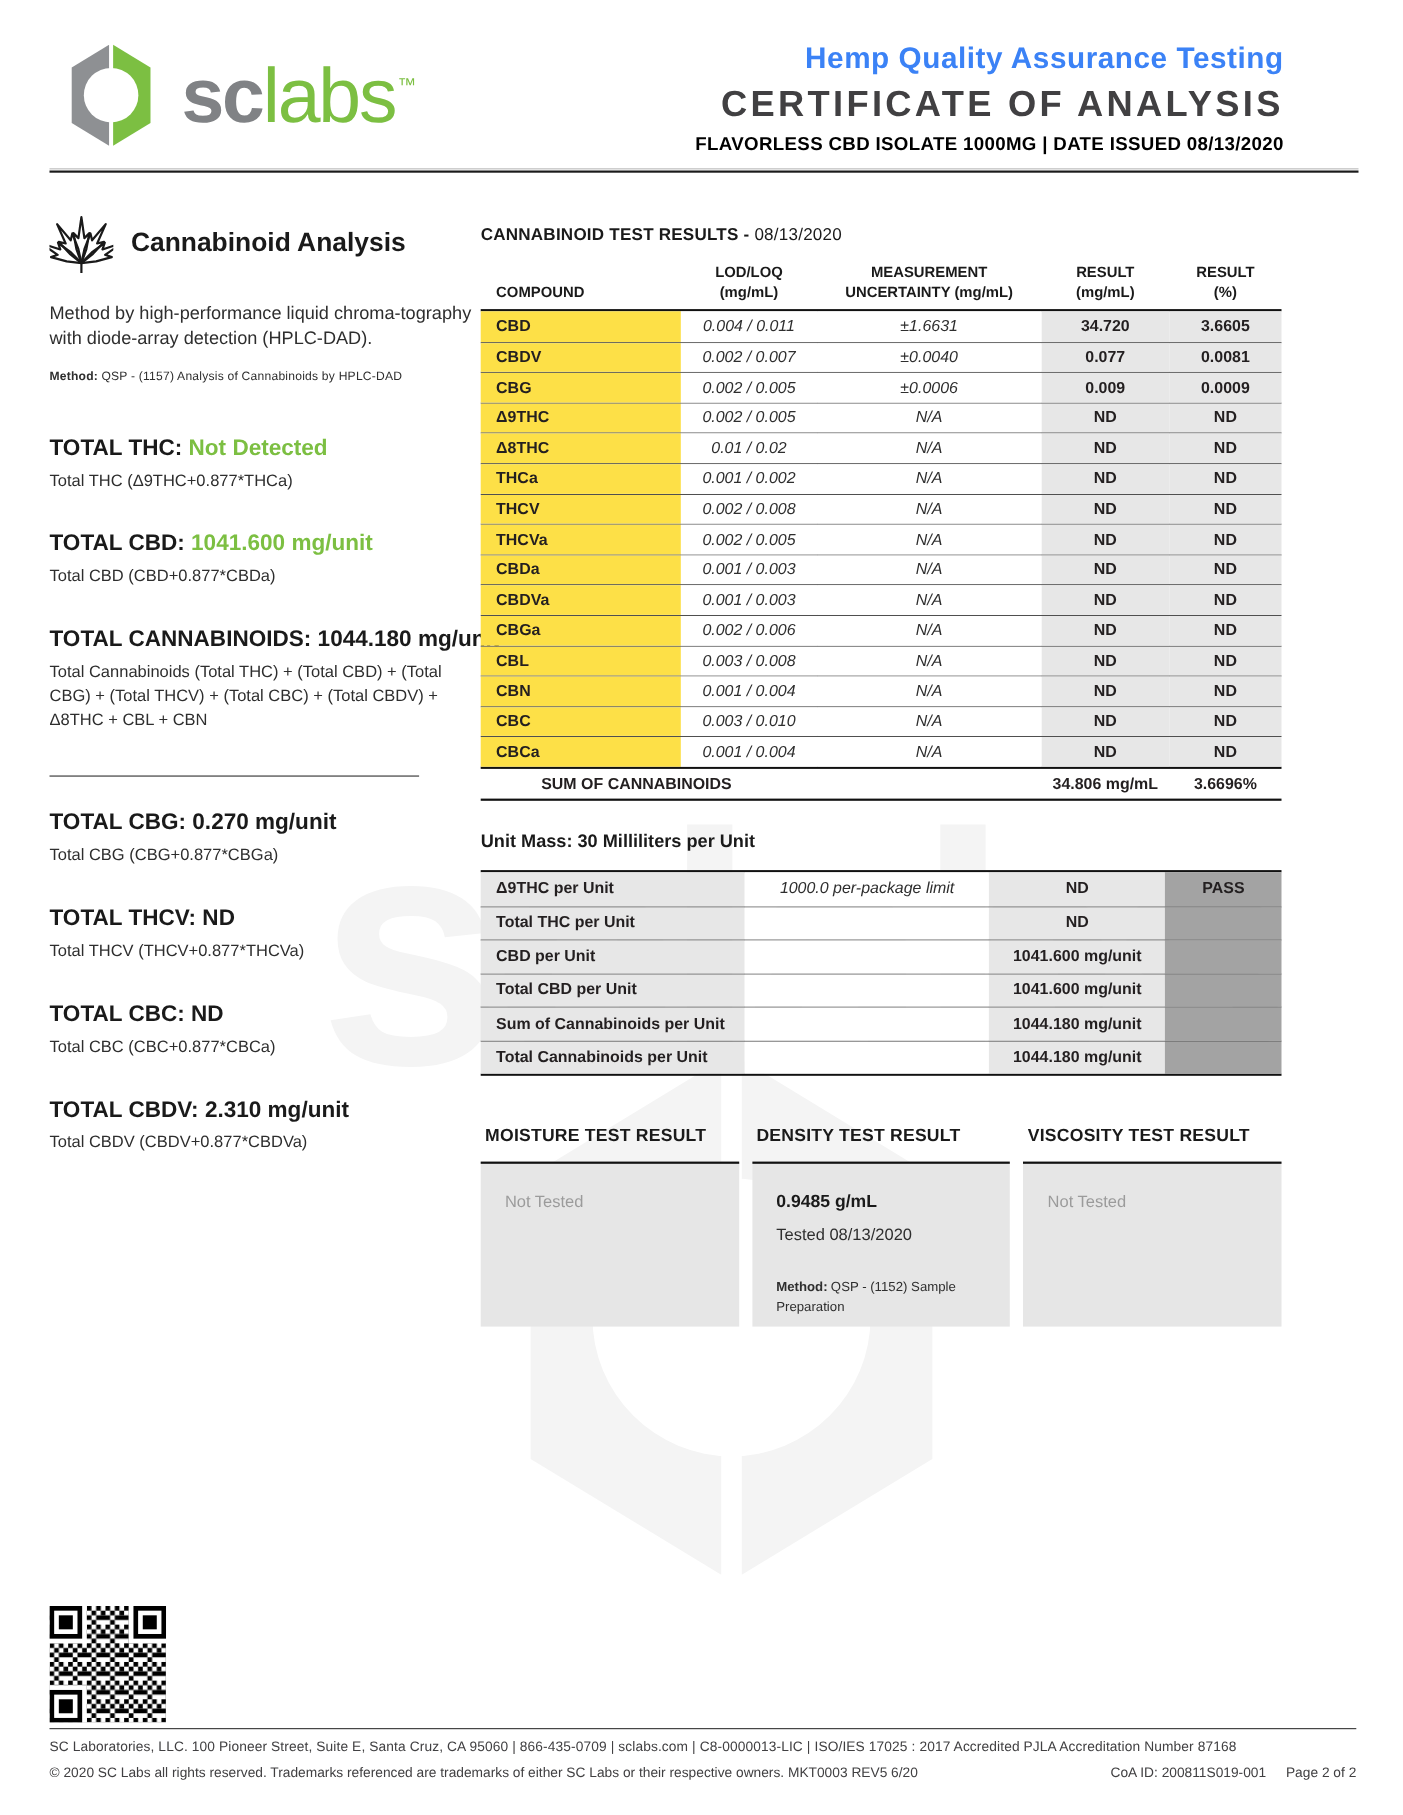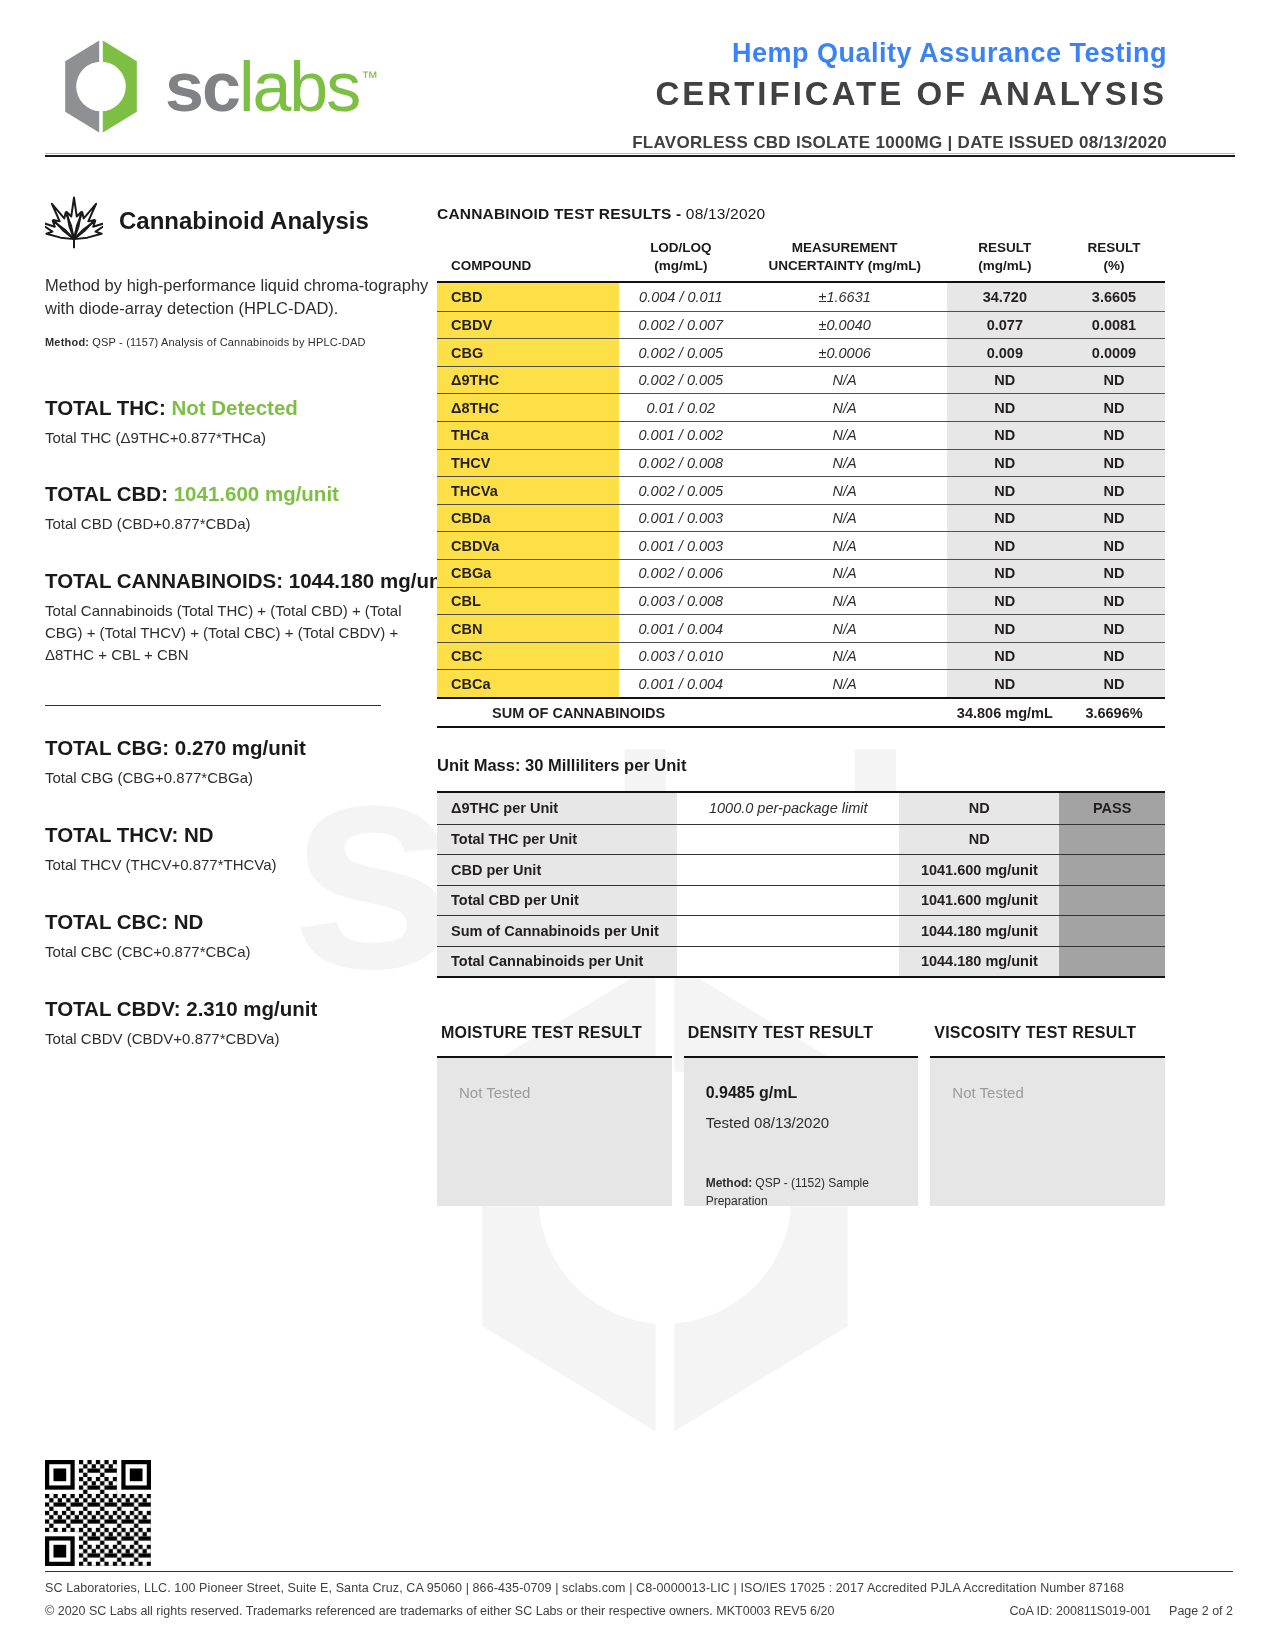--- a/index.html
+++ b/index.html
@@ -17,21 +17,21 @@
   
   .logo { position:absolute; left:55px; top:36px; display:flex; align-items:center; gap:18px; }
   .logo-word { font-size:70px; letter-spacing:-2px; line-height:1; }
   .lg-sc { color:#808285; font-weight:bold; }
   .lg-labs { color:#7cbf42; }
   .lg-tm { color:#7cbf42; font-size:17px; vertical-align:28px; margin-left:2px; }
 
   .header-right { position:absolute; top:38px; right:108px; text-align:right; }
   .h-green { color:#3b82f6; font-size:27px; font-weight:bold; letter-spacing:0.5px; }
   .h-cert { color:#414042; font-size:33px; font-weight:bold; letter-spacing:3px; margin-top:6px; }
-  .h-sub { color:#404040; font-size:17px; font-weight:bold; margin-top:20px; letter-spacing:0.3px; }
+  .h-sub { color:#000000; font-size:17px; font-weight:bold; margin-top:8px; letter-spacing:0.3px; }
 
   .header-rule { position:absolute; left:45px; right:40px; top:153px; height:4px;
                  border-top:1px solid #b9b9b9; border-bottom:2px solid #1a1a1a; }
 
   
   .left { position:absolute; left:45px; top:192px; width:394px; }
   .section-head { display:flex; align-items:center; gap:16px; }
   .section-title { font-size:24px; font-weight:bold; color:#1a1a1a; }
   .desc { margin-top:24px; font-size:16.5px; line-height:1.38; color:#2e2e2e; }
   .method-line { margin-top:16px; font-size:11px; color:#2e2e2e; letter-spacing:0.2px; }
@@ -79,21 +79,21 @@
   .u-val { width:22%; height:100%; display:flex; align-items:center; justify-content:center; font-weight:bold; background:#e7e7e7; }
   .u-status { width:14.5%; height:100%; display:flex; align-items:center; justify-content:center; font-weight:bold; background:#a3a3a3; }
 
   .tests { margin-top:46px; display:flex; gap:12px; }
   .testcol { flex:1; }
   .test-title { font-size:16px; font-weight:bold; color:#1a1a1a; letter-spacing:0.2px; padding-left:4px; }
   .testbox { margin-top:14px; height:150px; background:#e6e6e6; border-top:2px solid #111; padding:26px 22px; }
   .nt { color:#9b9b9b; font-size:15px; }
   .test-result { font-size:16px; font-weight:bold; color:#1a1a1a; }
   .test-date { margin-top:12px; font-size:15px; color:#2e2e2e; }
-  .test-method { margin-top:43px; font-size:12px; color:#2e2e2e; line-height:1.5; }
+  .test-method { margin-top:30px; font-size:12px; color:#2e2e2e; line-height:1.5; }
   .test-method b { margin-right:3px; }
 
   
   .qr { position:absolute; left:45px; top:1460px; }
   .foot-rule { position:absolute; left:45px; right:42px; top:1571px; border-top:1.5px solid #333; }
   .foot1 { position:absolute; left:45px; right:42px; top:1581px; font-size:12.5px; color:#414042; letter-spacing:0.1px; }
   .foot2 { position:absolute; left:45px; right:42px; top:1604px; font-size:12.5px; color:#414042; display:flex; justify-content:space-between; }
   .foot2-right { display:flex; gap:18px; }
 </style>
 </head>

